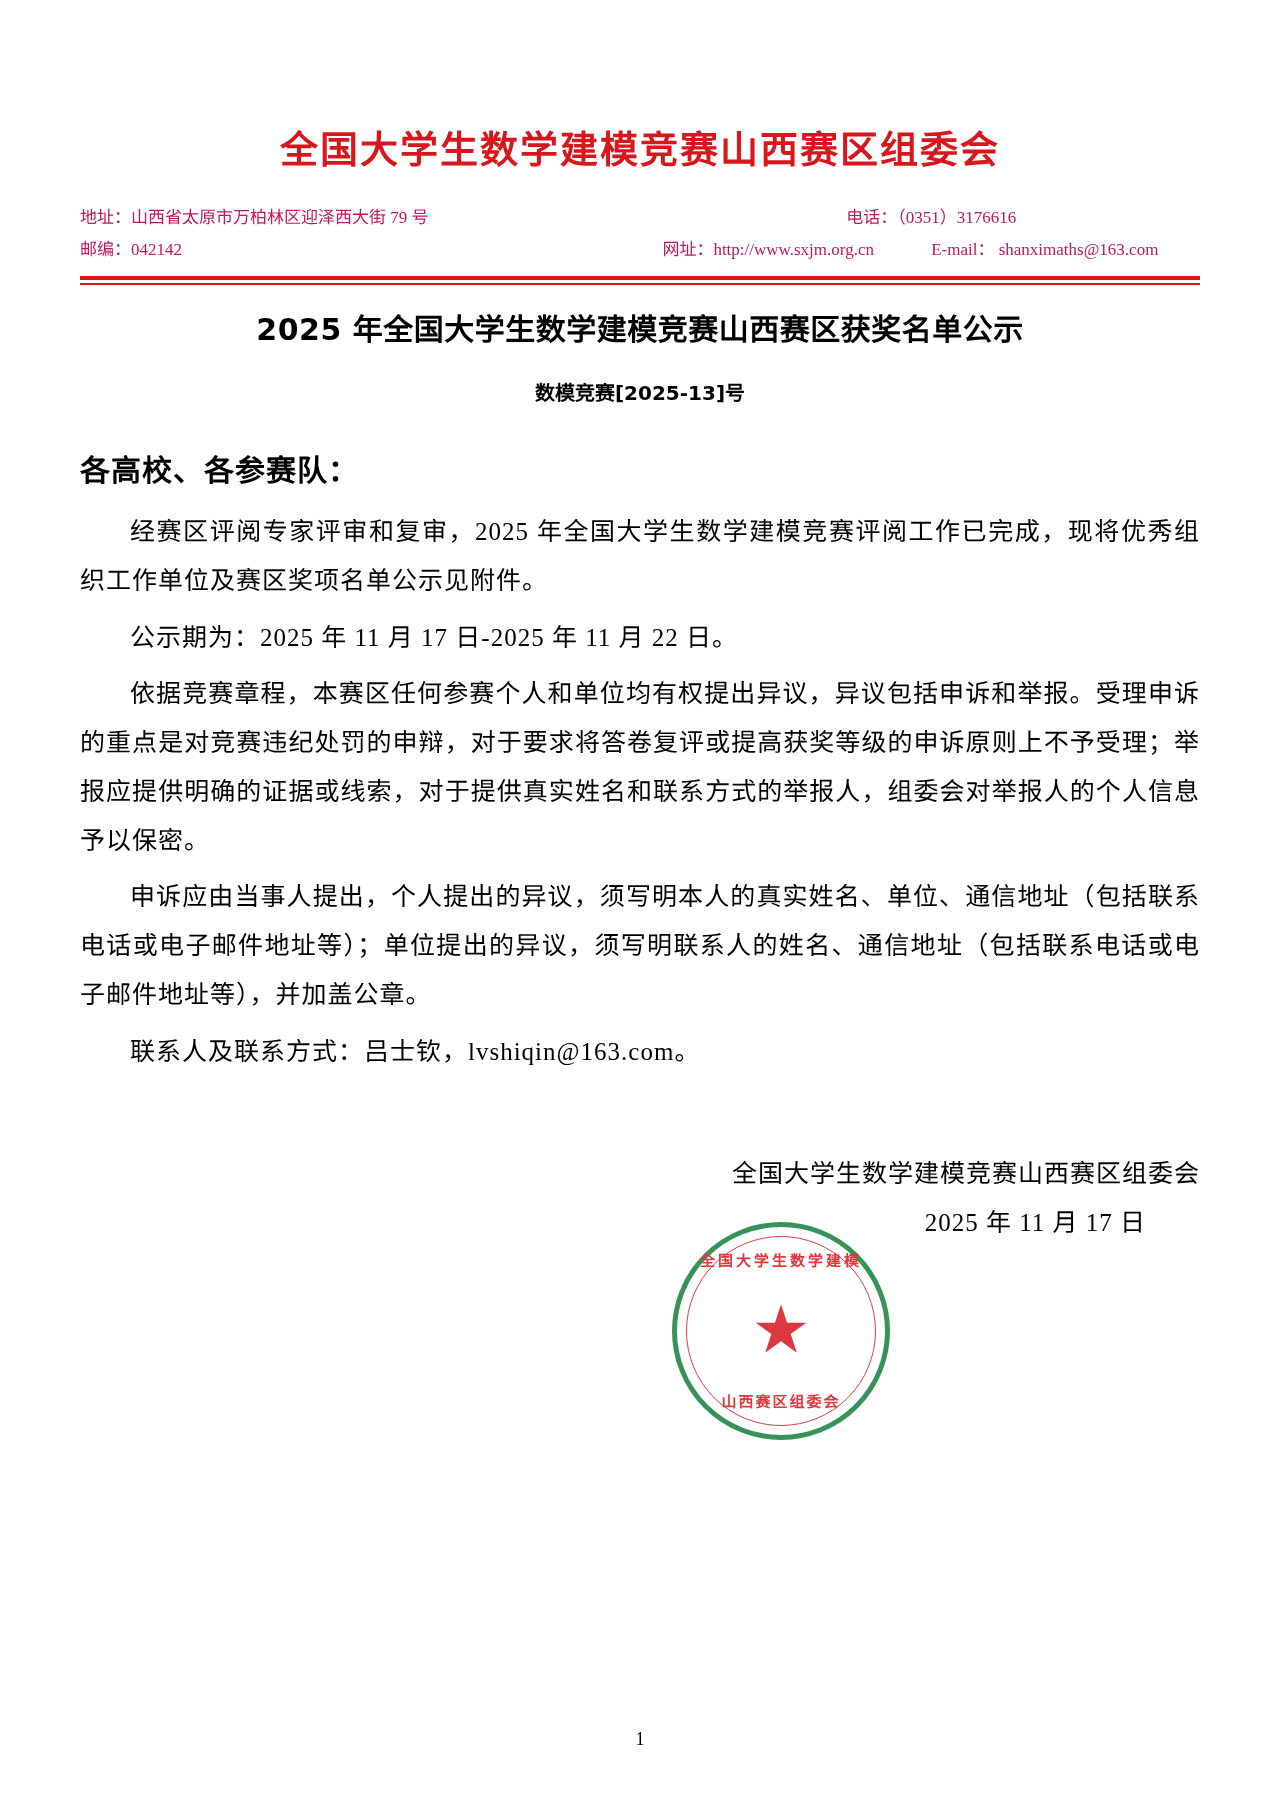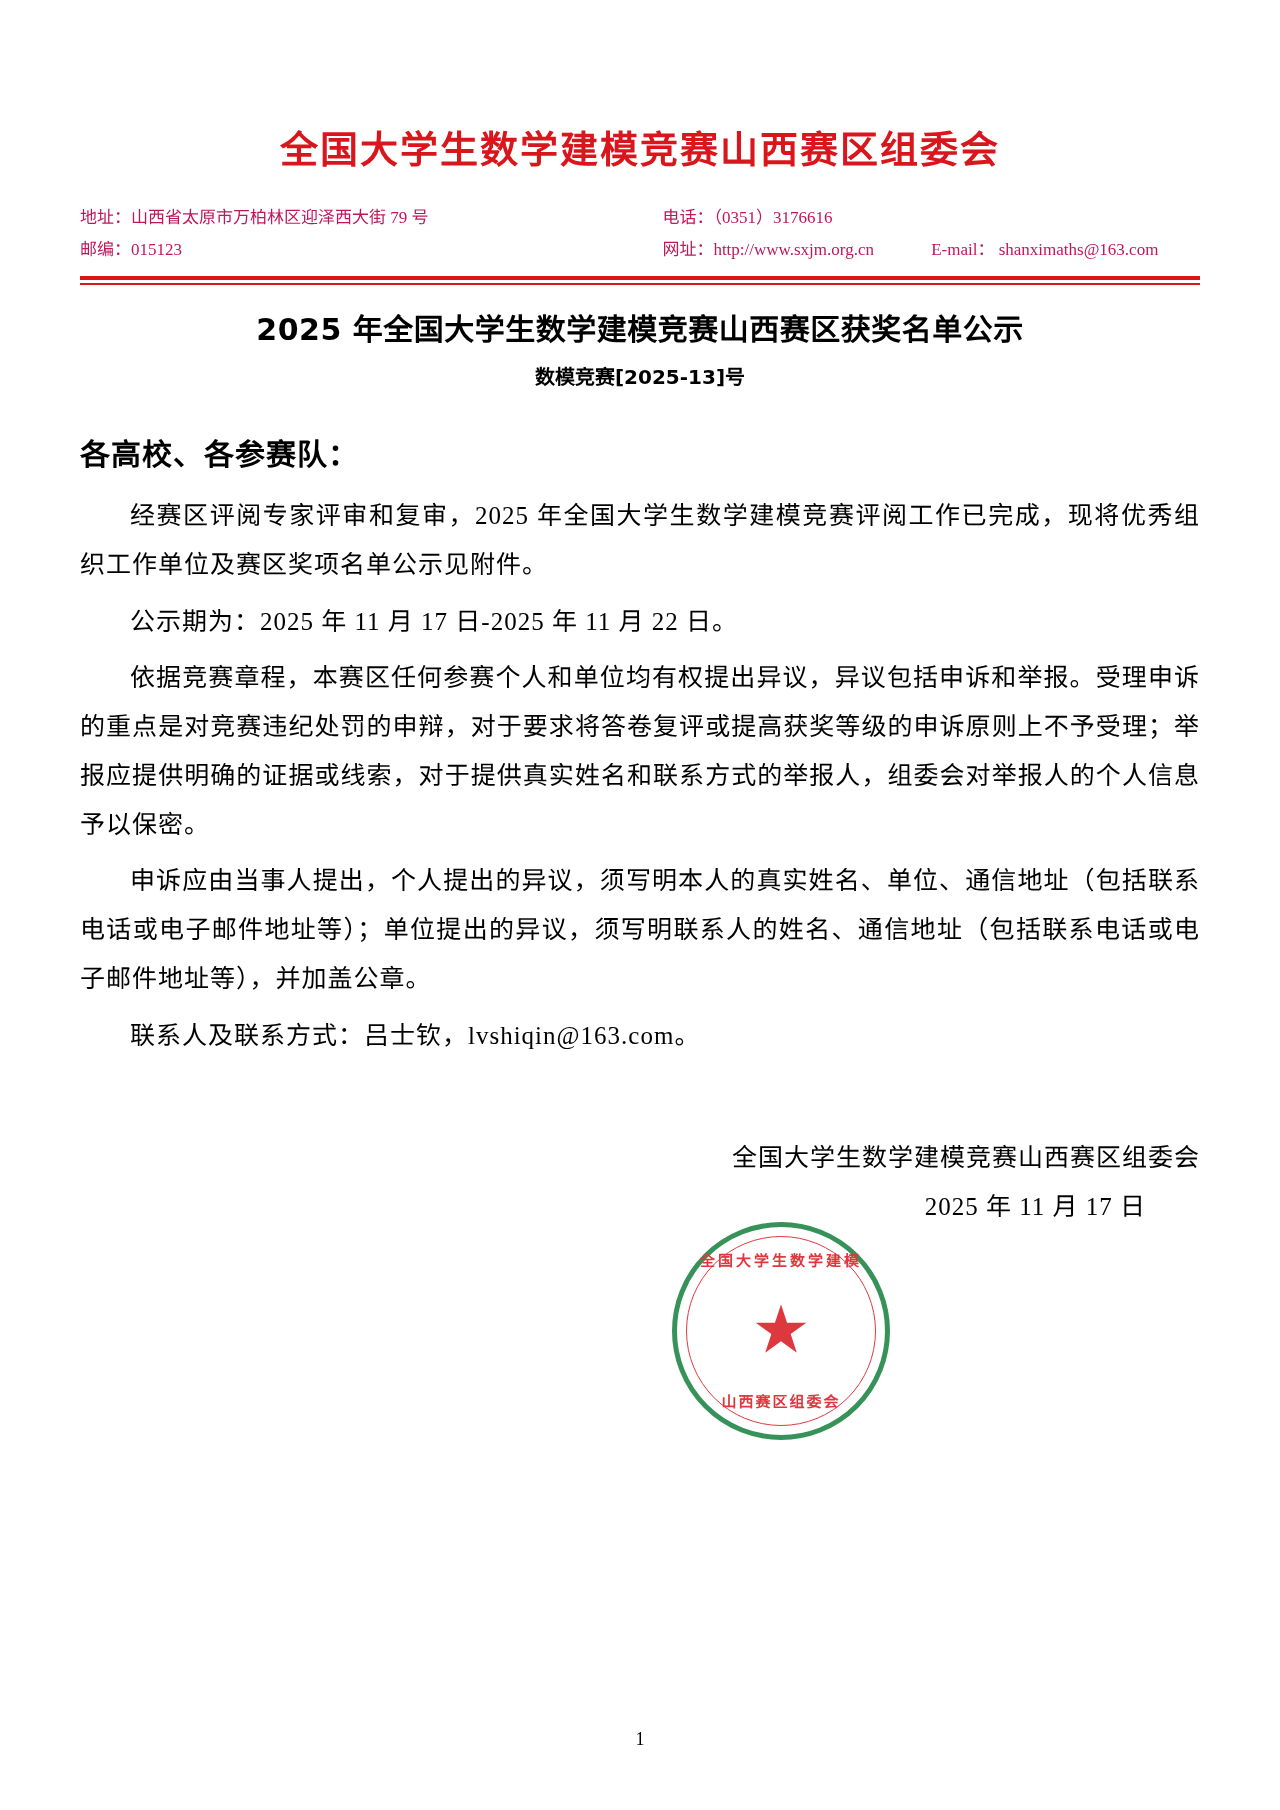--- a/index.html
+++ b/index.html
@@ -43,21 +43,21 @@
     line-height: 1.9;
   }
   .info-row {
     display: flex;
     width: 100%;
     align-items: baseline;
   }
   .info-row .cell-left { width: 52%; }
   .info-row .cell-mid  { width: 24%; }
   .info-row .cell-right{ width: 24%; text-align: left; }
-  .info-row .cell-right-first { width: 48%; text-align: left; }
+  .info-row .cell-right-first { width: 48%; text-align: center; }
   .nowrap { white-space: nowrap; }
 
   .rule-thick {
     margin-top: 10px;
     height: 4px;
     background: #d8161c;
   }
   .rule-thin {
     margin-top: 3px;
     height: 1.5px;
@@ -72,21 +72,21 @@
     font-size: 30px;
     margin-top: 20px;
     letter-spacing: 0.5px;
     white-space: nowrap;
   }
   .doc-number {
     text-align: center;
     font-family: "DejaVu Sans", "Liberation Sans", sans-serif;
     font-weight: bold;
     font-size: 20px;
-    margin-top: 12px;
+    margin-top: 28px;
   }
 
   .salutation {
     font-size: 30px;
     margin-top: 36px;
     line-height: 1.95;
     letter-spacing: 1px;
     font-weight: bold;
   }
   .para {
@@ -176,21 +176,21 @@
       <div class="info-row">
         <div class="cell-left nowrap">
           <span>地址：</span><span>山西省太原市万柏林区迎泽西大街 79 号</span>
         </div>
         <div class="cell-right-first nowrap">
           <span>电话：</span><span>（0351）3176616</span>
         </div>
       </div>
       <div class="info-row">
         <div class="cell-left nowrap">
-          <span>邮编：</span><span>015123</span>
+          <span>邮编：</span><span>042142</span>
         </div>
         <div class="cell-mid nowrap">
           <span>网址：</span><span>http://www.sxjm.org.cn</span>
         </div>
         <div class="cell-right nowrap">
           <span>E-mail：</span>&nbsp;<span>shanximaths@163.com</span>
         </div>
       </div>
     </div>
 

